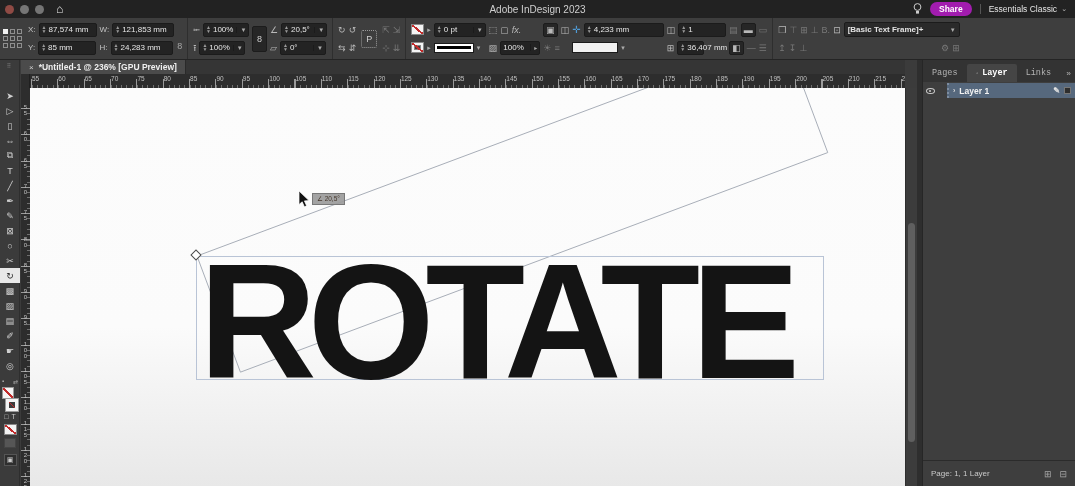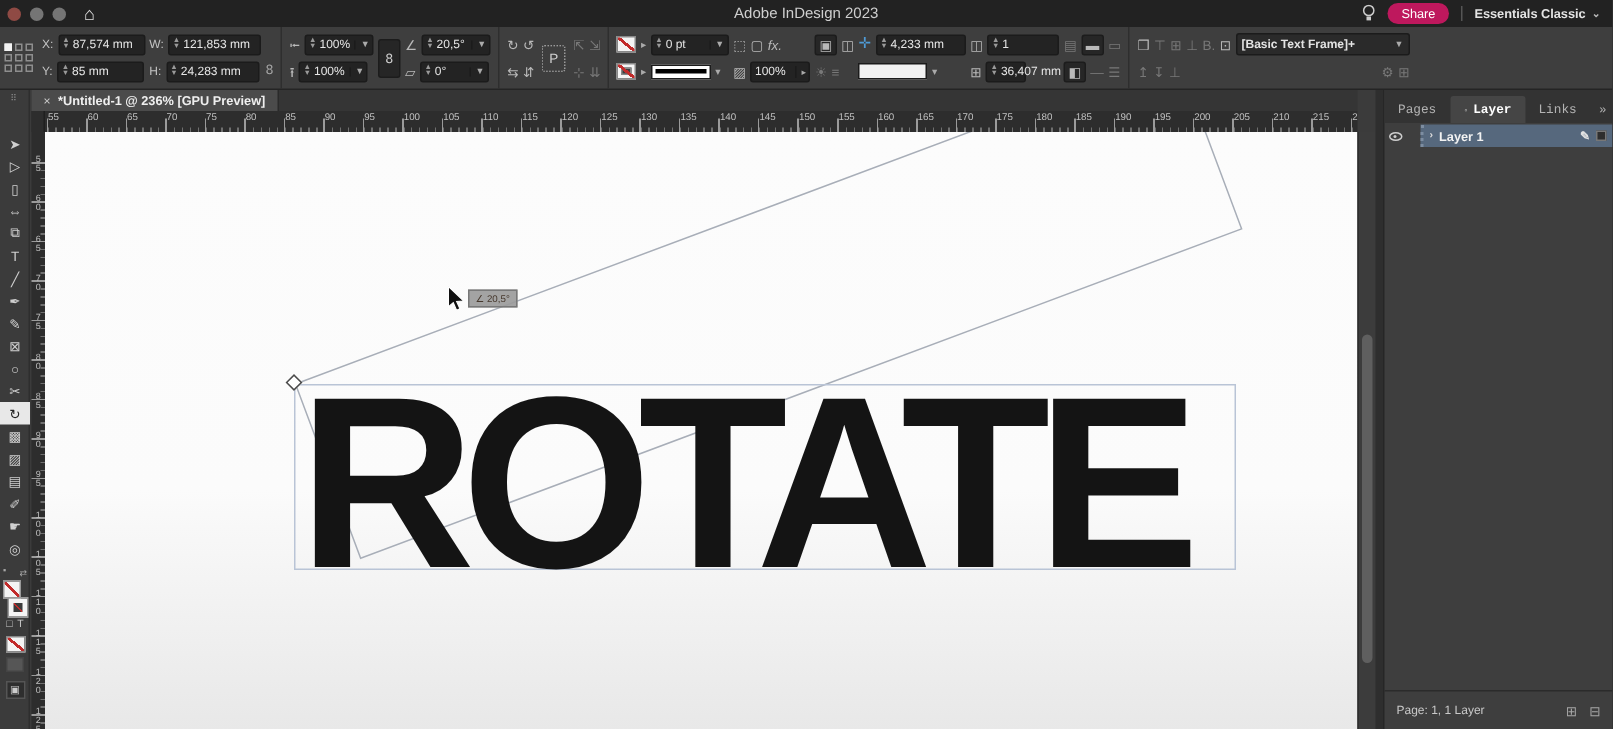--- a/index.html
+++ b/index.html
@@ -11,23 +11,23 @@
   
   .titlebar { position:absolute; left:0; top:0; width:1075px; height:18px; background:#222222;
               display:flex; align-items:center; color:#d6d6d6; font-size:10px; }
   .tl { width:9px; height:9px; border-radius:50%; margin-left:6px; }
   .tl.r { background:#8f4a44; margin-left:5px; }
   .tl.g1,.tl.g2 { background:#757575; }
   .home { margin-left:12px; font-size:12px; color:#e0e0e0; line-height:10px; }
   .tb-title { position:absolute; left:0; right:0; text-align:center; font-size:10px; color:#cfcfcf; pointer-events:none; }
   .tb-right { position:absolute; right:8px; top:0; height:18px; display:flex; align-items:center; gap:8px; }
   .bulb svg { display:block; }
-  .share { background:#be185d; color:#fff; font-size:8.5px; padding:2px 9px; border-radius:8px; font-weight:normal; }
+  .share { background:#a21caf; color:#fff; font-size:8.5px; padding:2px 9px; border-radius:8px; font-weight:bold; }
   .tb-sep { width:1px; height:10px; background:#555; }
-  .workspace { color:#e4e4e4; font-size:8.5px; font-weight:bold; display:flex; gap:4px; align-items:center; }
+  .workspace { color:#e4e4e4; font-size:8.5px; font-weight:normal; display:flex; gap:4px; align-items:center; }
   .chev { font-size:7px; color:#bbb; }
 
   
   .cp { position:absolute; left:0; top:18px; width:1075px; height:42px; background:#3e3e3e;
         border-bottom:1px solid #242424; display:flex; align-items:center; padding:0 3px; gap:3px;
         color:#cfcfcf; font-size:8px; white-space:nowrap; }
   .g2 { display:grid; grid-template-rows:15px 15px; row-gap:3px; align-items:center; }
   .rowi { display:flex; align-items:center; gap:3px; }
   .fld { background:#232323; border:1px solid #1b1b1b; border-radius:2px; height:14px;
          display:inline-flex; align-items:center; color:#e6e6e6; font-size:8px; padding:0 2px; }
@@ -324,21 +324,21 @@
           <span class="icn">◫</span>
         </div>
       <div class="rowi">
           <span class="icn dim">☀</span>
           <span class="icn dim">≡</span>
         </div>
     </div>
     <div class="g2">
       <div class="rowi">
           <span class="icn blue">✛</span>
-        <span class="fld" style="width:60px">
+        <span class="fld" style="width:80px">
             <span class="spin">▲<br>▼</span>
             <span class="val">4,233 mm</span>
           </span>
         </div>
       <div class="rowi">
           <span class="white-sw"></span>
           <span class="mini-arrow">▾</span>
         </div>
     </div>
     <div class="g2">

